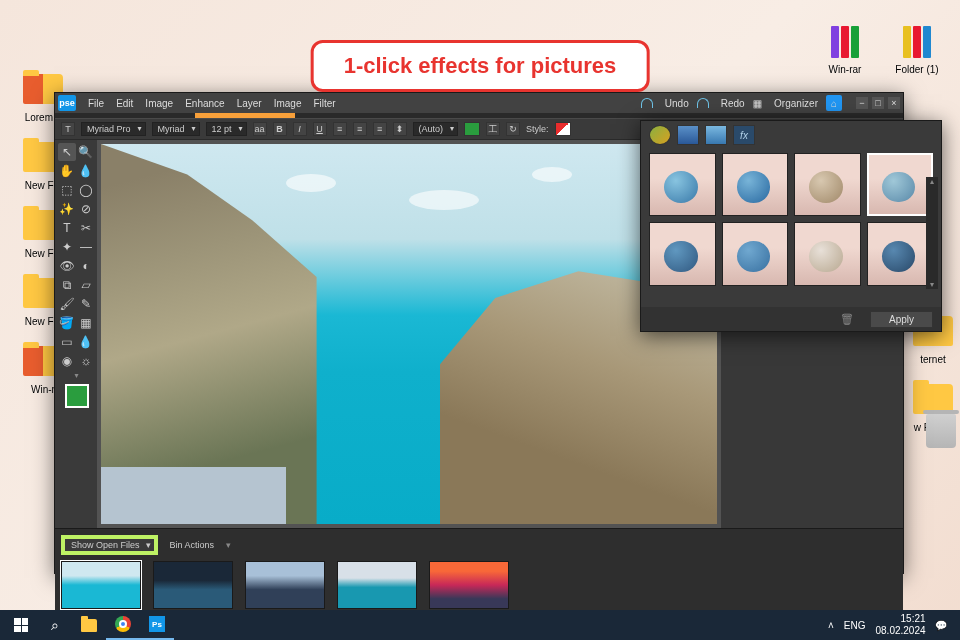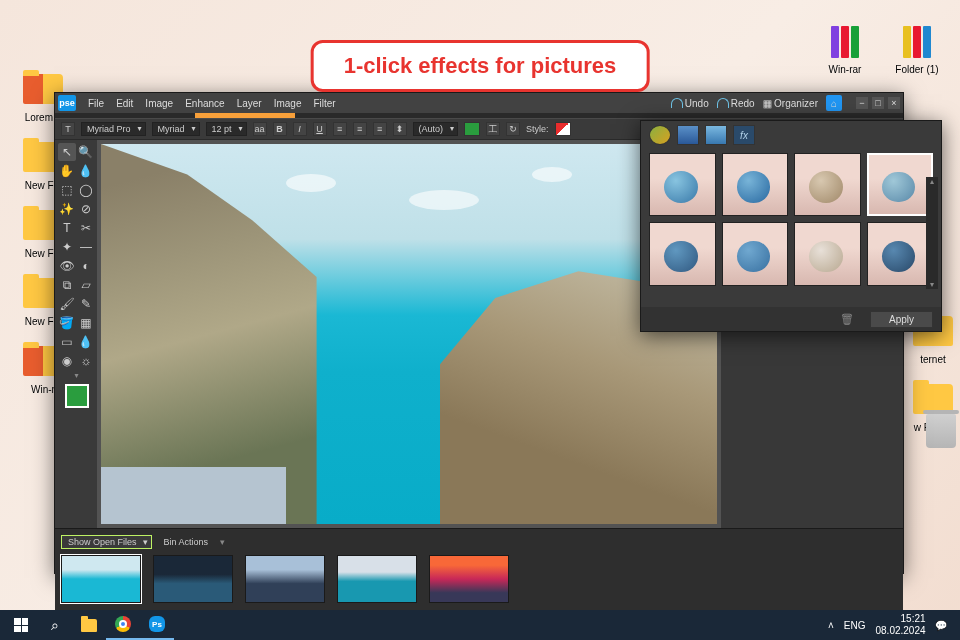--- a/index.html
+++ b/index.html
@@ -19,21 +19,21 @@
 .trash-icon::before{content:'';position:absolute;top:-4px;left:-3px;right:-3px;height:4px;background:#b5b5b5;border-radius:2px}
 
 .callout{position:absolute;top:40px;left:50%;transform:translateX(-50%);background:#fff;border:3px solid #e8342f;border-radius:12px;padding:10px 30px;z-index:100}
 .callout-text{color:#e8342f;font-size:22px;font-weight:600}
 
 .app-window{position:absolute;left:54px;top:92px;width:850px;height:482px;background:#3a3a3a;border:1px solid #1a1a1a;box-shadow:0 4px 20px rgba(0,0,0,.5)}
 .menubar{height:20px;background:#424242;display:flex;align-items:center;padding:0 3px;font-size:10px;color:#ddd}
 .app-logo{width:18px;height:16px;background:#1296e8;color:#fff;font-size:9px;font-weight:bold;display:flex;align-items:center;justify-content:center;border-radius:2px;margin-right:6px}
 .menu-item{padding:0 6px;cursor:pointer}
 .menubar-right{margin-left:auto;display:flex;align-items:center;gap:8px}
-.menubar-right .btn{display:flex;align-items:center;gap:2px;font-size:10px;cursor:pointer}
+.menubar-right .btn{display:flex;align-items:center;gap:12px;font-size:10px;cursor:pointer}
 .undo-i,.redo-i{width:12px;height:10px;border:1.5px solid #6fc4e8;border-bottom:none;border-radius:6px 6px 0 0}
 .window-controls{display:flex;gap:4px;margin-left:6px}
 .window-controls span{width:12px;height:12px;background:#555;display:flex;align-items:center;justify-content:center;cursor:pointer;font-size:9px}
 .home-icon{width:16px;height:16px;background:#2196f3;border-radius:2px;display:flex;align-items:center;justify-content:center}
 .tab-strip{height:5px;background:#2a2a2a;position:relative}
 .tab-strip::before{content:'';position:absolute;left:140px;width:100px;height:5px;background:#f8a03a}
 
 .options-bar{height:22px;background:#3a3a3a;border-top:1px solid #4a4a4a;border-bottom:1px solid #2a2a2a;display:flex;align-items:center;padding:0 6px;gap:6px;font-size:9px;color:#ccc}
 .opt-dropdown{background:#2a2a2a;border:1px solid #222;padding:1px 14px 1px 5px;position:relative;cursor:pointer;min-width:40px}
 .opt-dropdown::after{content:'▾';position:absolute;right:3px;font-size:8px}
@@ -63,21 +63,21 @@
 .panel-header{background:#2a2a2a;padding:2px 6px;font-size:9px;color:#ddd;font-weight:bold;letter-spacing:.5px}
 .swatch-opt{padding:3px 6px}
 .swatch-dd{background:#2a2a2a;padding:1px 6px;font-size:9px;color:#ccc;cursor:pointer;position:relative}
 .swatch-dd::after{content:'▾';position:absolute;right:4px}
 .swatches-grid{display:grid;grid-template-columns:repeat(19,1fr);gap:1px;padding:3px}
 .sw{width:100%;aspect-ratio:1;cursor:pointer}
 
 .project-bin{height:100px;background:#2e2e2e;border-top:1px solid #1a1a1a;padding:4px 6px}
 .bin-header{font-size:9px;color:#ddd;font-weight:bold;letter-spacing:.5px;padding:2px 0}
 .bin-controls{display:flex;gap:12px;align-items:center;padding:2px 0}
-.bin-dd{background:#3a3a3a;padding:1px 14px 1px 6px;font-size:9px;color:#ccc;border:1px solid #bef264;position:relative;cursor:pointer}
+.bin-dd{background:#3a3a3a;padding:1px 14px 1px 6px;font-size:9px;color:#ccc;border:4px solid #bef264;position:relative;cursor:pointer}
 .bin-dd::after{content:'▾';position:absolute;right:3px}
 .bin-label{font-size:9px;color:#ccc}
 .thumbs{display:flex;gap:12px;padding:4px 0}
 .thumb{width:80px;height:48px;border:1px solid #1a1a1a;cursor:pointer}
 .thumb.t1{background:linear-gradient(180deg,#cfe8f0 30%,#1ab8d4 50%);box-shadow:0 0 0 1px #fff}
 .thumb.t2{background:linear-gradient(180deg,#1a2838 40%,#2a5a78 60%)}
 .thumb.t3{background:linear-gradient(180deg,#a8c0d8 30%,#304058 60%)}
 .thumb.t4{background:linear-gradient(180deg,#d8e0e8 35%,#1898b0 55%)}
 .thumb.t5{background:linear-gradient(180deg,#f86838 20%,#c82858 50%,#383858 80%)}
 
@@ -105,21 +105,21 @@
 .fx-trash{color:#888;font-size:11px;cursor:pointer}
 .fx-apply{background:#4a4a4a;padding:2px 18px;font-size:10px;color:#ddd;cursor:pointer;border:1px solid #333}
 
 .taskbar{position:absolute;bottom:0;left:0;right:0;height:30px;background:#1a2838;display:flex;align-items:center;padding:0 4px;z-index:200}
 .tb-btn{width:34px;height:30px;display:flex;align-items:center;justify-content:center;cursor:pointer;color:#fff;font-size:14px}
 .tb-btn.active{border-bottom:2px solid #76b9ed}
 .win-logo{display:grid;grid-template-columns:1fr 1fr;gap:1px;width:14px;height:14px}
 .win-logo span{background:#fff}
 .chrome-i{width:16px;height:16px;border-radius:50%;background:conic-gradient(#ea4335 0 120deg,#fbbc05 120deg 240deg,#34a853 240deg 360deg);position:relative}
 .chrome-i::after{content:'';position:absolute;inset:4px;border-radius:50%;background:#4285f4;border:2px solid #fff}
-.ps-i{width:16px;height:16px;background:#1296e8;color:#fff;font-size:8px;font-weight:bold;display:flex;align-items:center;justify-content:center;border-radius:6px}
+.ps-i{width:16px;height:16px;background:#1296e8;color:#fff;font-size:8px;font-weight:bold;display:flex;align-items:center;justify-content:center;border-radius:0}
 .fold-i{width:16px;height:13px;background:#ffc843;border-radius:1px 2px 1px 1px;position:relative}
 .fold-i::before{content:'';position:absolute;top:-3px;left:0;width:7px;height:4px;background:#ffc843;border-radius:1px 1px 0 0}
 .tb-right{margin-left:auto;display:flex;align-items:center;gap:10px;color:#fff;font-size:10px;padding-right:8px}
 .tb-time{text-align:right;line-height:1.2}
 </style>
 </head>
 <body>
 
 <div class="desktop">
   <div class="desktop-icon" style="left:18px;top:74px">

